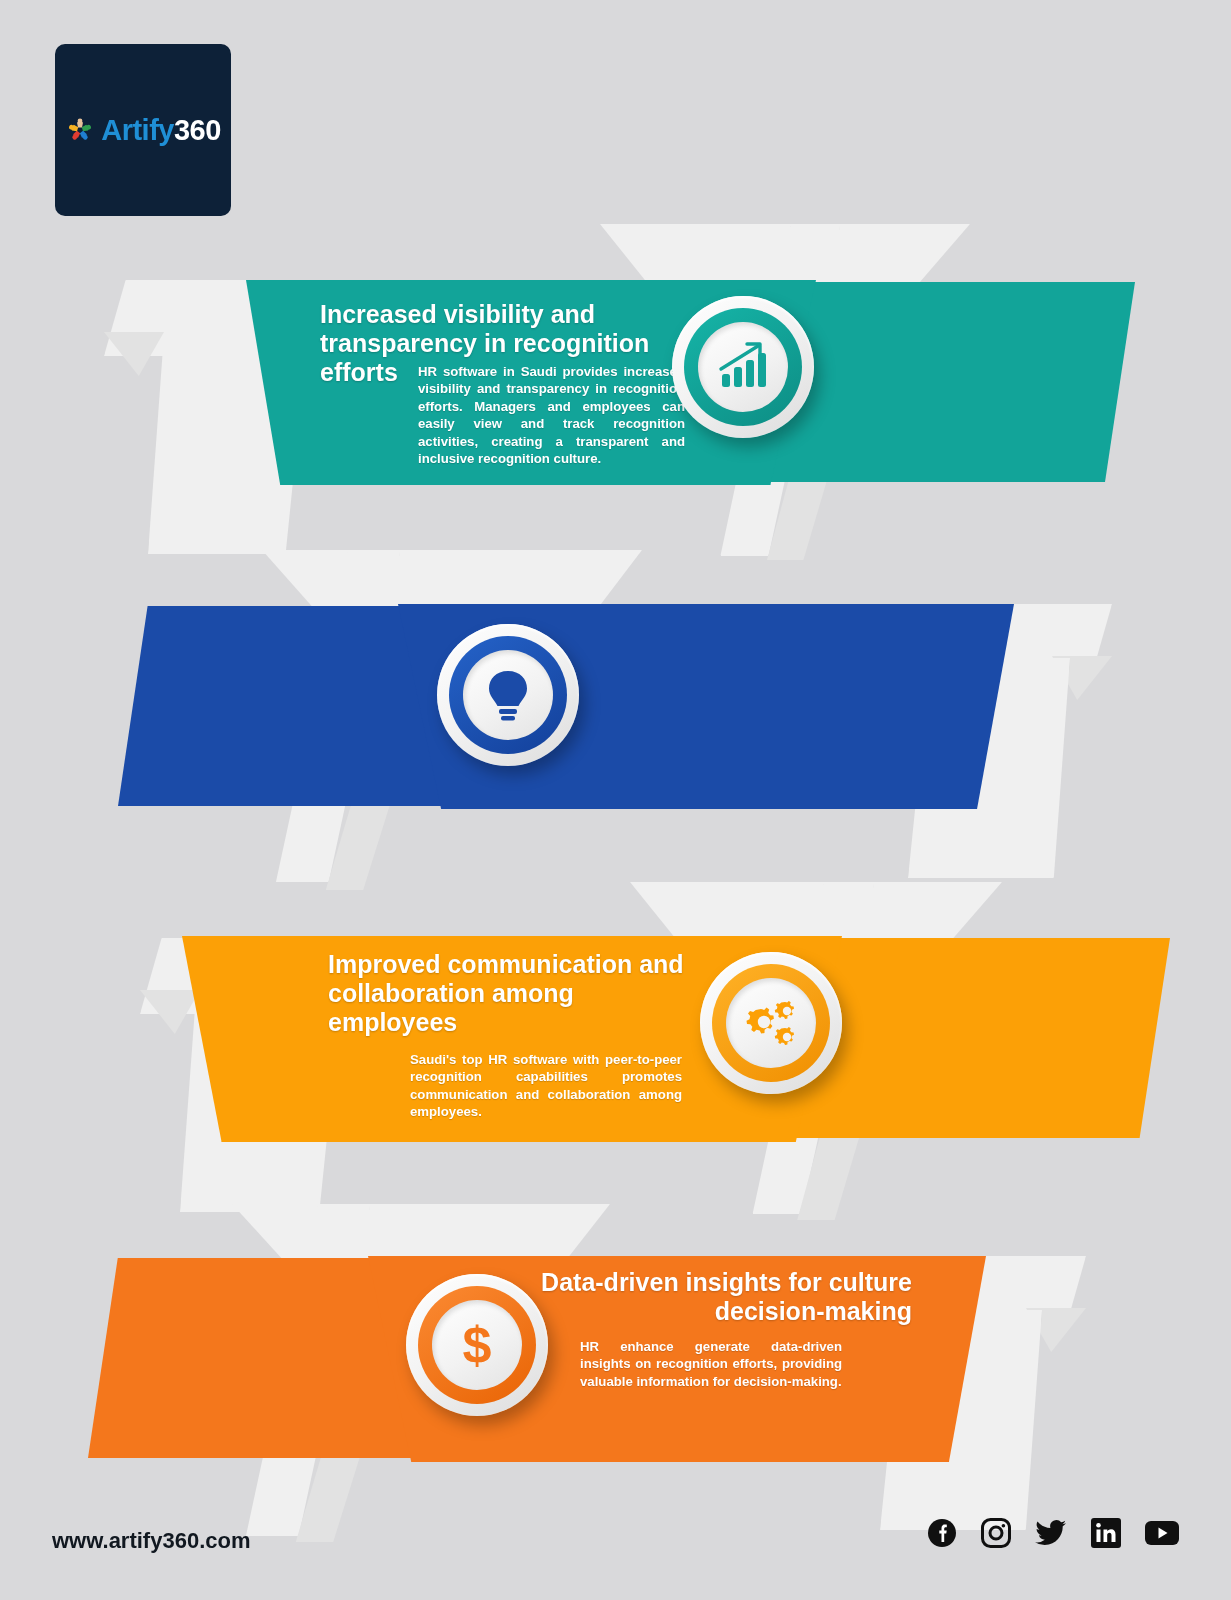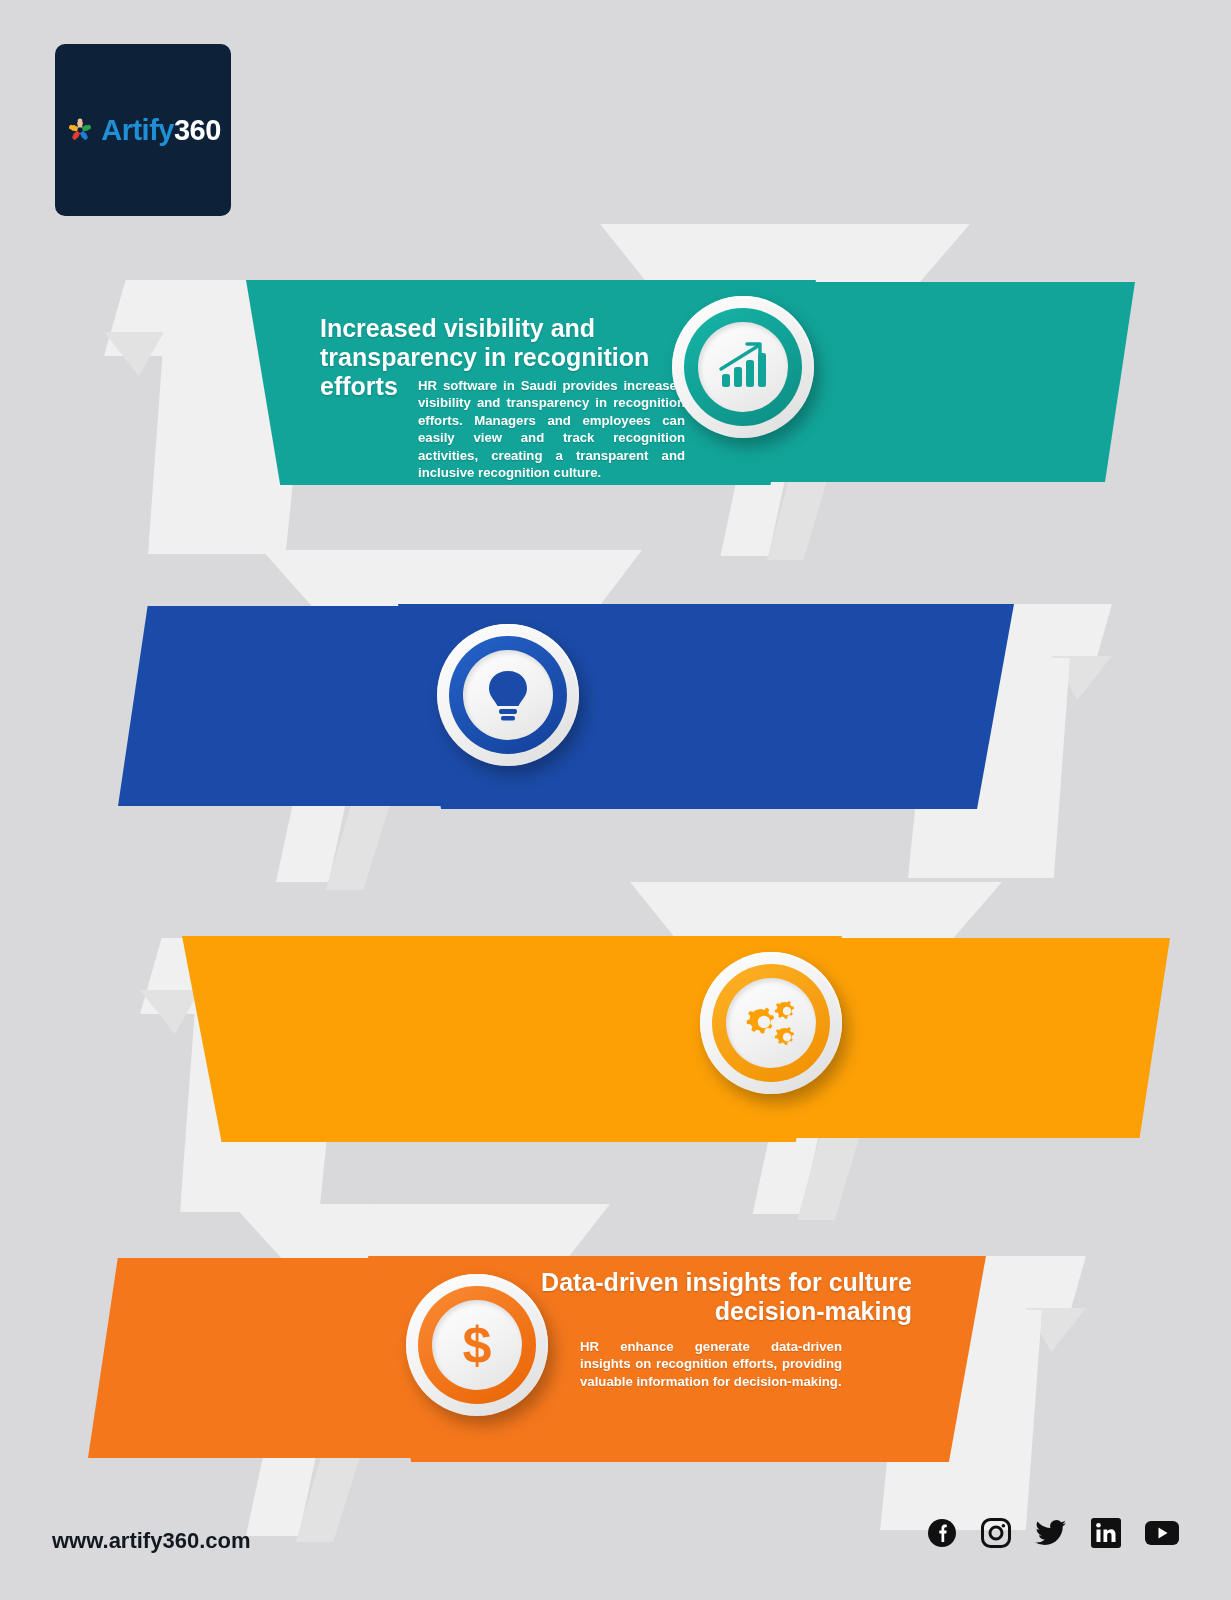--- a/index.html
+++ b/index.html
@@ -156,21 +156,21 @@
             <rect x="32" y="22" width="8" height="27" rx="2.5"></rect>
             <rect x="44" y="15" width="8" height="34" rx="2.5"></rect>
           </g>
           <path d="M7 31 L44 8" stroke="#12a499" stroke-width="3.4" fill="none" stroke-linecap="round"></path>
           <path d="M33 6 L46 6 L46 19" stroke="#12a499" stroke-width="3.4" fill="none" stroke-linecap="round" stroke-linejoin="round"></path>
         </svg>
       </div>
     </div>
   </div>
 
-  <div class="content" style="left:320px;top:92px;width:345px;">
+  <div class="content" style="left:320px;top:78px;width:345px;">
     <div class="head">Increased visibility and transparency in recognition efforts</div>
     <div class="body" style="margin-top:-24px;margin-left:98px;width:267px;">HR software in Saudi provides increased visibility and transparency in recognition efforts. Managers and employees can easily view and track recognition activities, creating a transparent and inclusive recognition culture.</div>
   </div>
 </div>
 
 <div class="block" style="top:548px;height:320px;">
 
   <div class="paper sh" style="left:262px;top:2px;width:380px;height:60px;clip-path:polygon(0 0,100% 0,88% 100%,14% 100%);"></div>
   <div class="paper sh" style="left:392px;top:56px;width:720px;height:76px;clip-path:polygon(3% 0,100% 0,97% 100%,0 100%);"></div>
   <div class="paper dk" style="left:1052px;top:108px;width:60px;height:44px;clip-path:polygon(0 0,100% 0,42% 100%);"></div>
@@ -221,20 +221,24 @@
             <path d="M44 7 l2.2 .6 1.6-1.7 1.9 1.4 -.7 2.2 1.3 1.8 2.3 .1 .4 2.3 -2.1 1.1 -.5 2.2 1.5 1.7 -1.4 1.9 -2.2-.7 -1.8 1.4 -.1 2.3 -2.3 .4 -1.1-2.1 -2.2-.5 -1.7 1.5 -1.9-1.4 .7-2.2 -1.4-1.8 -2.3-.1 -.4-2.3 2.1-1.1 .5-2.2 -1.5-1.7 1.4-1.9 2.2 .7 1.8-1.4z"></path>
             <circle cx="46" cy="16" r="4.2" fill="#f3f3f3"></circle>
             <path d="M44 33 l2.2 .6 1.6-1.7 1.9 1.4 -.7 2.2 1.3 1.8 2.3 .1 .4 2.3 -2.1 1.1 -.5 2.2 1.5 1.7 -1.4 1.9 -2.2-.7 -1.8 1.4 -.1 2.3 -2.3 .4 -1.1-2.1 -2.2-.5 -1.7 1.5 -1.9-1.4 .7-2.2 -1.4-1.8 -2.3-.1 -.4-2.3 2.1-1.1 .5-2.2 -1.5-1.7 1.4-1.9 2.2 .7 1.8-1.4z"></path>
             <circle cx="46" cy="42" r="4.2" fill="#f3f3f3"></circle>
           </g>
         </svg>
       </div>
     </div>
   </div>
 
+  <div class="content" style="left:328px;top:70px;width:360px;">
+    <div class="head">Improved communication and collaboration among employees</div>
+    <div class="body" style="margin-top:14px;margin-left:82px;width:272px;">Saudi's top HR software with peer-to-peer recognition capabilities promotes communication and collaboration among employees.</div>
+  </div>
 </div>
 
 <div class="block" style="top:1202px;height:320px;">
 
   <div class="paper sh" style="left:232px;top:2px;width:378px;height:58px;clip-path:polygon(0 0,100% 0,88% 100%,14% 100%);"></div>
   <div class="paper sh" style="left:370px;top:54px;width:716px;height:76px;clip-path:polygon(3% 0,100% 0,97% 100%,0 100%);"></div>
   <div class="paper dk" style="left:1026px;top:106px;width:60px;height:44px;clip-path:polygon(0 0,100% 0,42% 100%);"></div>
   <div class="paper sh" style="left:880px;top:108px;width:162px;height:220px;clip-path:polygon(14% 0,100% 0,90% 100%,0 100%);"></div>
 
   <div class="paper sh" style="left:238px;top:4px;width:132px;height:330px;clip-path:polygon(60% 0,100% 0,46% 100%,6% 100%);"></div>

